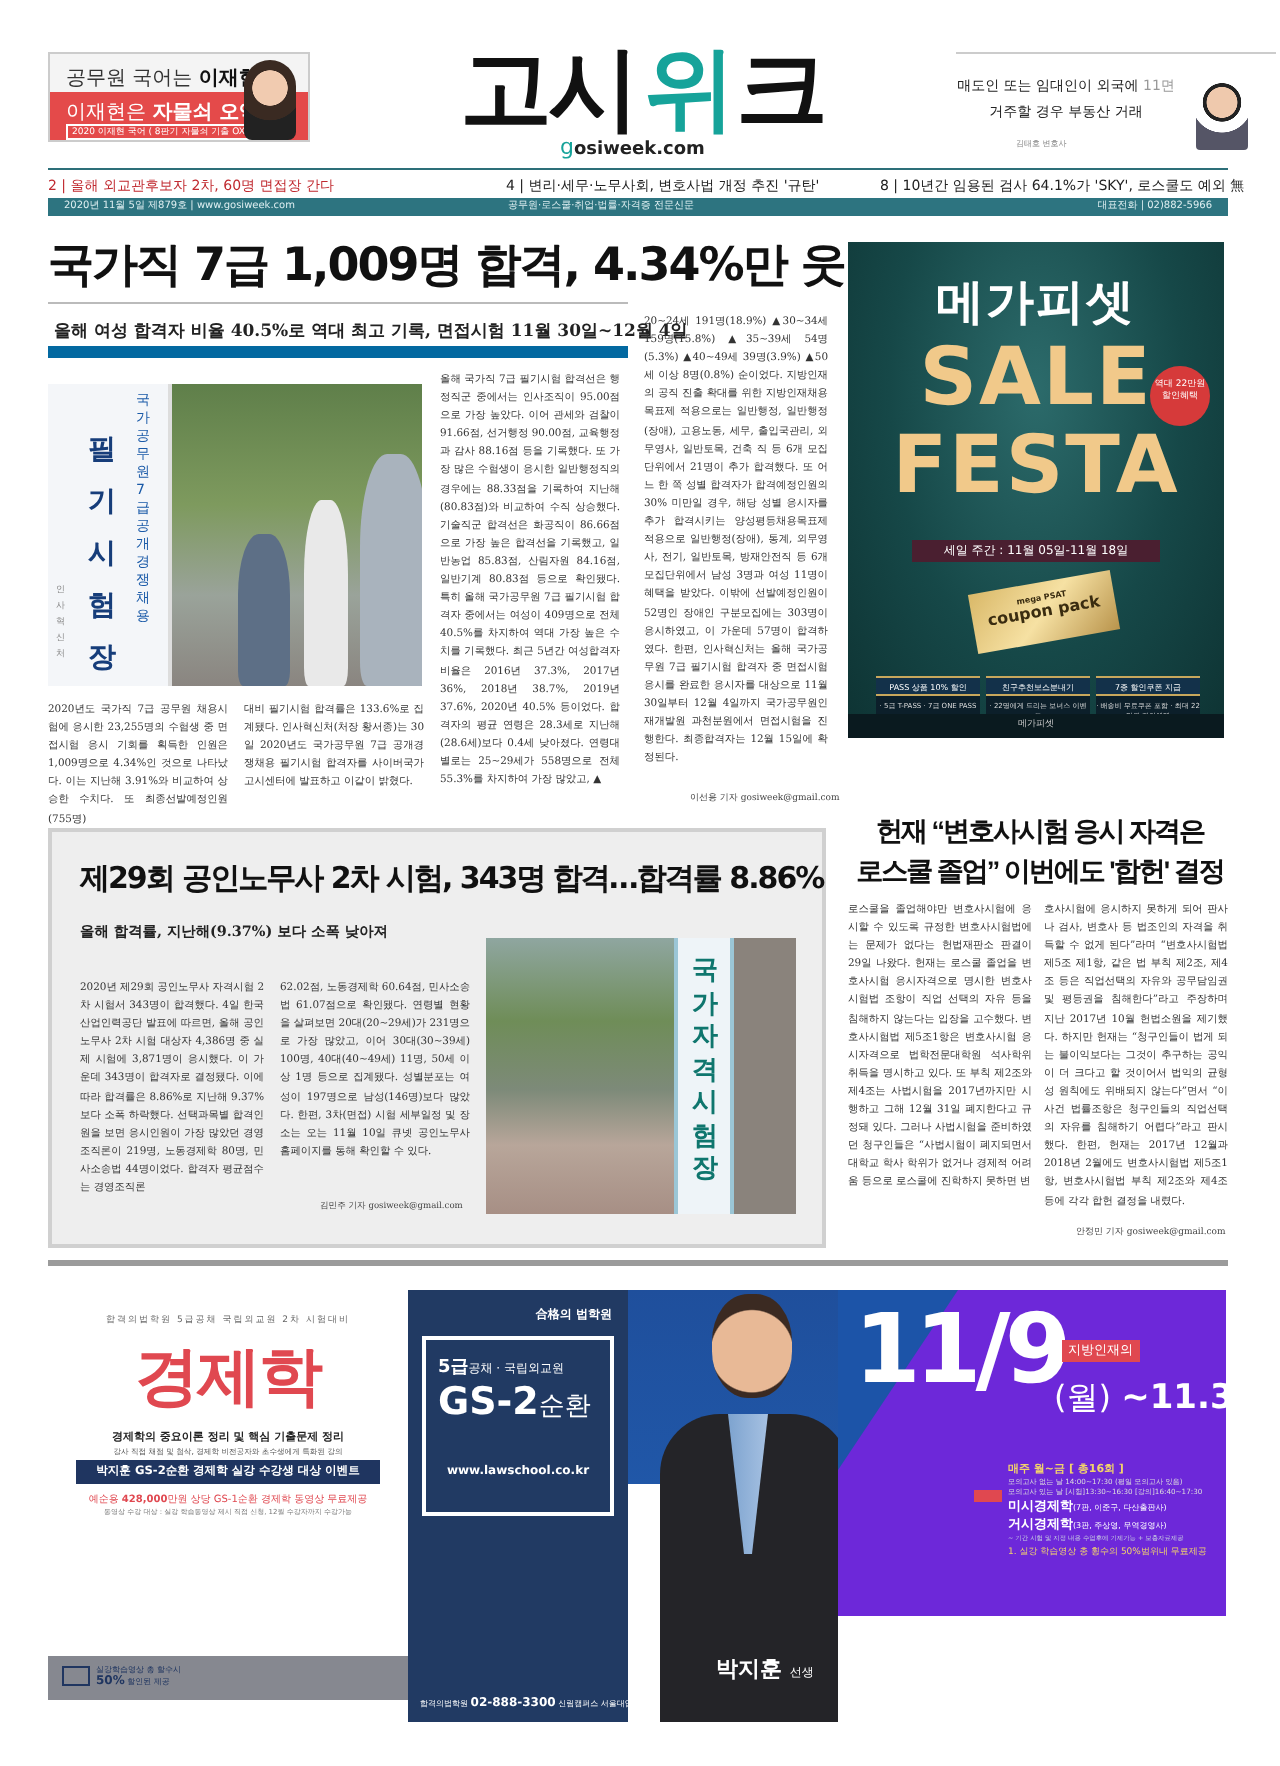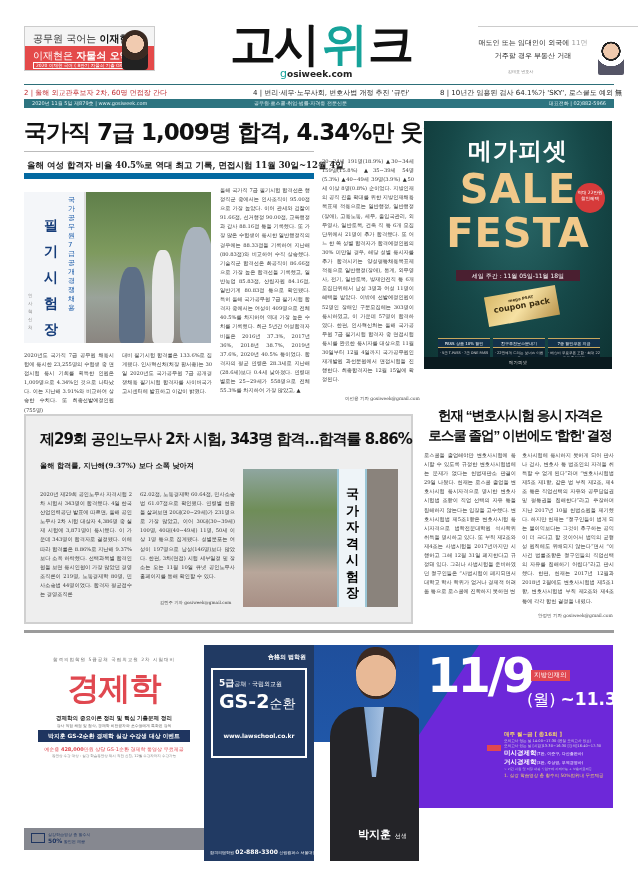--- a/index.html
+++ b/index.html
@@ -64,21 +64,21 @@
 
   
   .h2r { left: 424px; top: 406px; width: 192px; text-align: center; font-family: Liberation Sans, sans-serif; font-weight: bold; font-size: 13.5px; line-height: 20px; letter-spacing: -1px; color: #111; }
 
   
   .gray-box { left: 24px; top: 414px; width: 389px; height: 210px; background: #eeeeee; border: 2px solid #d0d0d0; }
   .h2b { left: 40px; top: 430px; font-family: "DejaVu Sans", sans-serif; font-weight: bold; font-size: 15px; letter-spacing: -1px; color: #111; white-space: nowrap; }
   .sub2 { left: 40px; top: 461px; font-size: 7.2px; font-weight: bold; color: #222; white-space: nowrap; }
   .photo2 { left: 243px; top: 469px; width: 155px; height: 138px; background: linear-gradient(180deg, #8fa6a0 0%, #6f8d58 30%, #7d8a79 55%, #b8a69a 75%, #a78f85 100%); overflow: hidden; }
   .photo2 .banner { position: absolute; left: 94px; top: 0; width: 30px; height: 138px; background: #eef4f8; border-left: 2px solid #9bc6d6; border-right: 2px solid #9bc6d6; }
-  .photo2 .banner .v { position: absolute; left: 7px; top: 18px; width: 15px; font-family: Liberation Mono, monospace; font-weight: bold; font-size: 13px; line-height: 16.5px; color: #000000; }
+  .photo2 .banner .v { position: absolute; left: 7px; top: 8px; width: 15px; font-family: Liberation Serif, serif; font-weight: bold; font-size: 13px; line-height: 16.5px; color: #0f766e; }
   .photo2 .post { position: absolute; left: 124px; top: 0; width: 31px; height: 138px; background: #8a837c; }
 
   .rule { left: 24px; top: 630px; width: 590px; height: 3px; background: #9b9b9b; }
 
   
   .ad-left { left: 24px; top: 645px; width: 180px; height: 216px; background: #fff; }
   .ad-left .pre { position: absolute; left: 0; width: 100%; top: 12px; text-align: center; font-family: "DejaVu Sans", sans-serif; font-size: 4.5px; color: #666; letter-spacing: 1px; }
   .ad-left .big { position: absolute; left: 0; width: 100%; top: 22px; text-align: center; font-family: "DejaVu Sans", sans-serif; font-weight: bold; font-size: 32px; color: #e04850; letter-spacing: -1px; }
   .ad-left .l1 { position: absolute; left: 0; width: 100%; top: 70px; text-align: center; font-family: "DejaVu Sans", sans-serif; font-weight: bold; font-size: 5.5px; color: #222; }
   .ad-left .l2 { position: absolute; left: 0; width: 100%; top: 78px; text-align: center; font-family: "DejaVu Sans", sans-serif; font-size: 3.8px; color: #555; }

